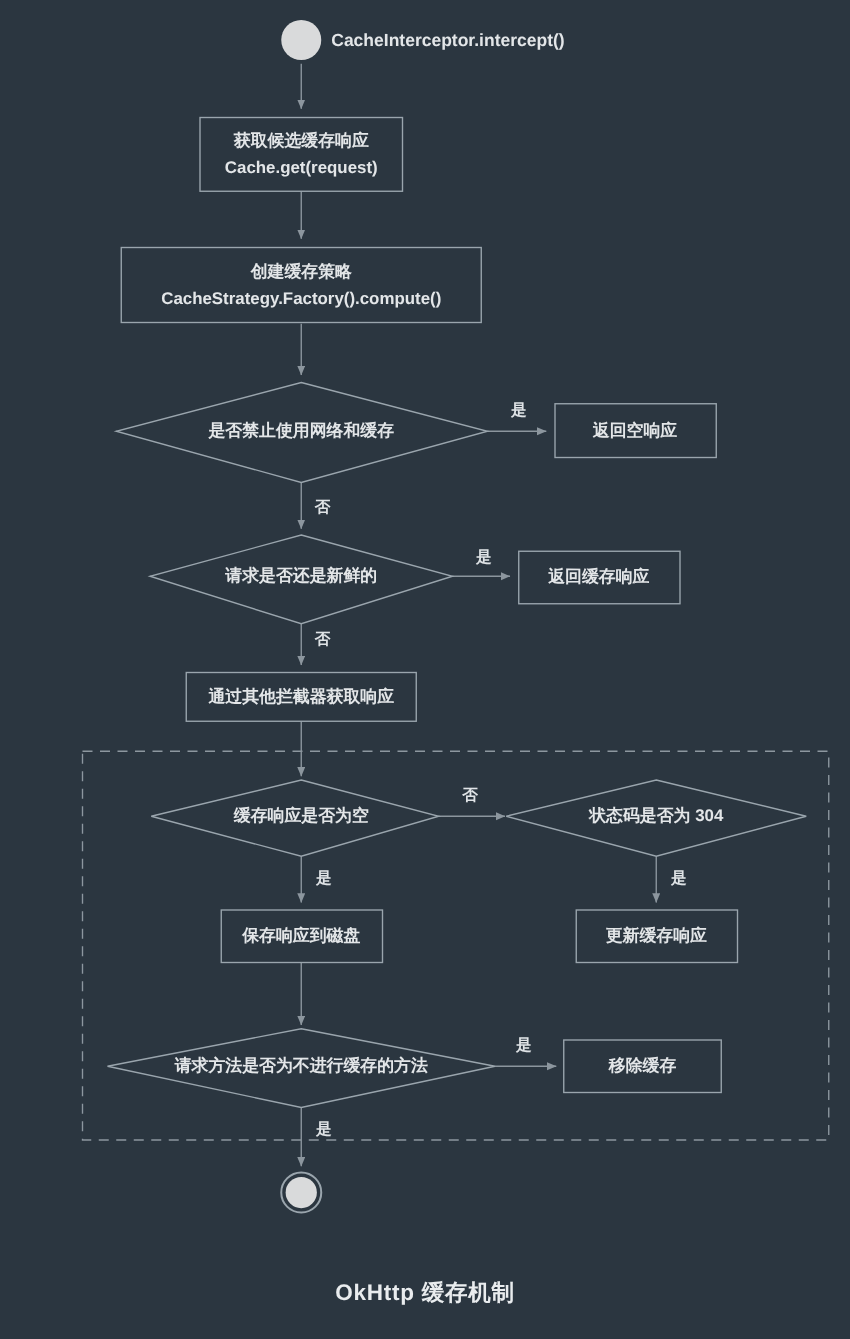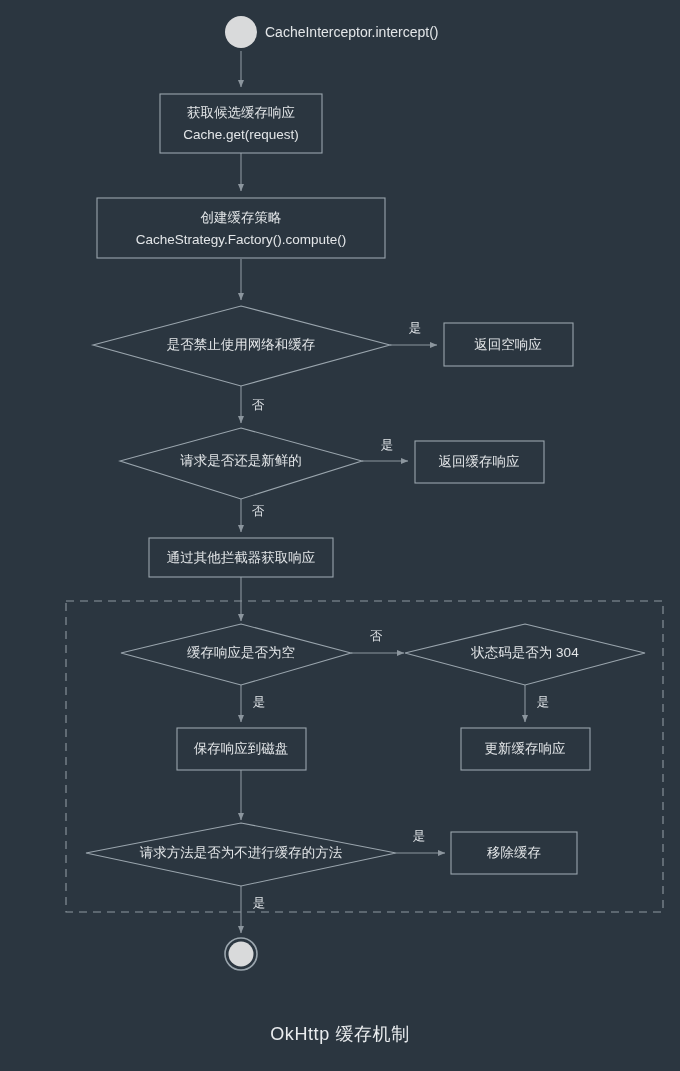--- a/index.html
+++ b/index.html
@@ -11,20 +11,21 @@
     width: 680px;
     height: 1071px;
     overflow: hidden;
     font-family: "Liberation Sans", "DejaVu Sans", sans-serif;
   }
   #chart-root {
     position: relative;
     width: 680px;
     height: 1071px;
     background: #2b3640;
+    font-weight: bold;
   }
   svg.flow {
     display: block;
     width: 680px;
     height: 1071px;
   }
   .node-shape {
     fill: none;
     stroke: #9aa5ad;
     stroke-width: 1.1;

